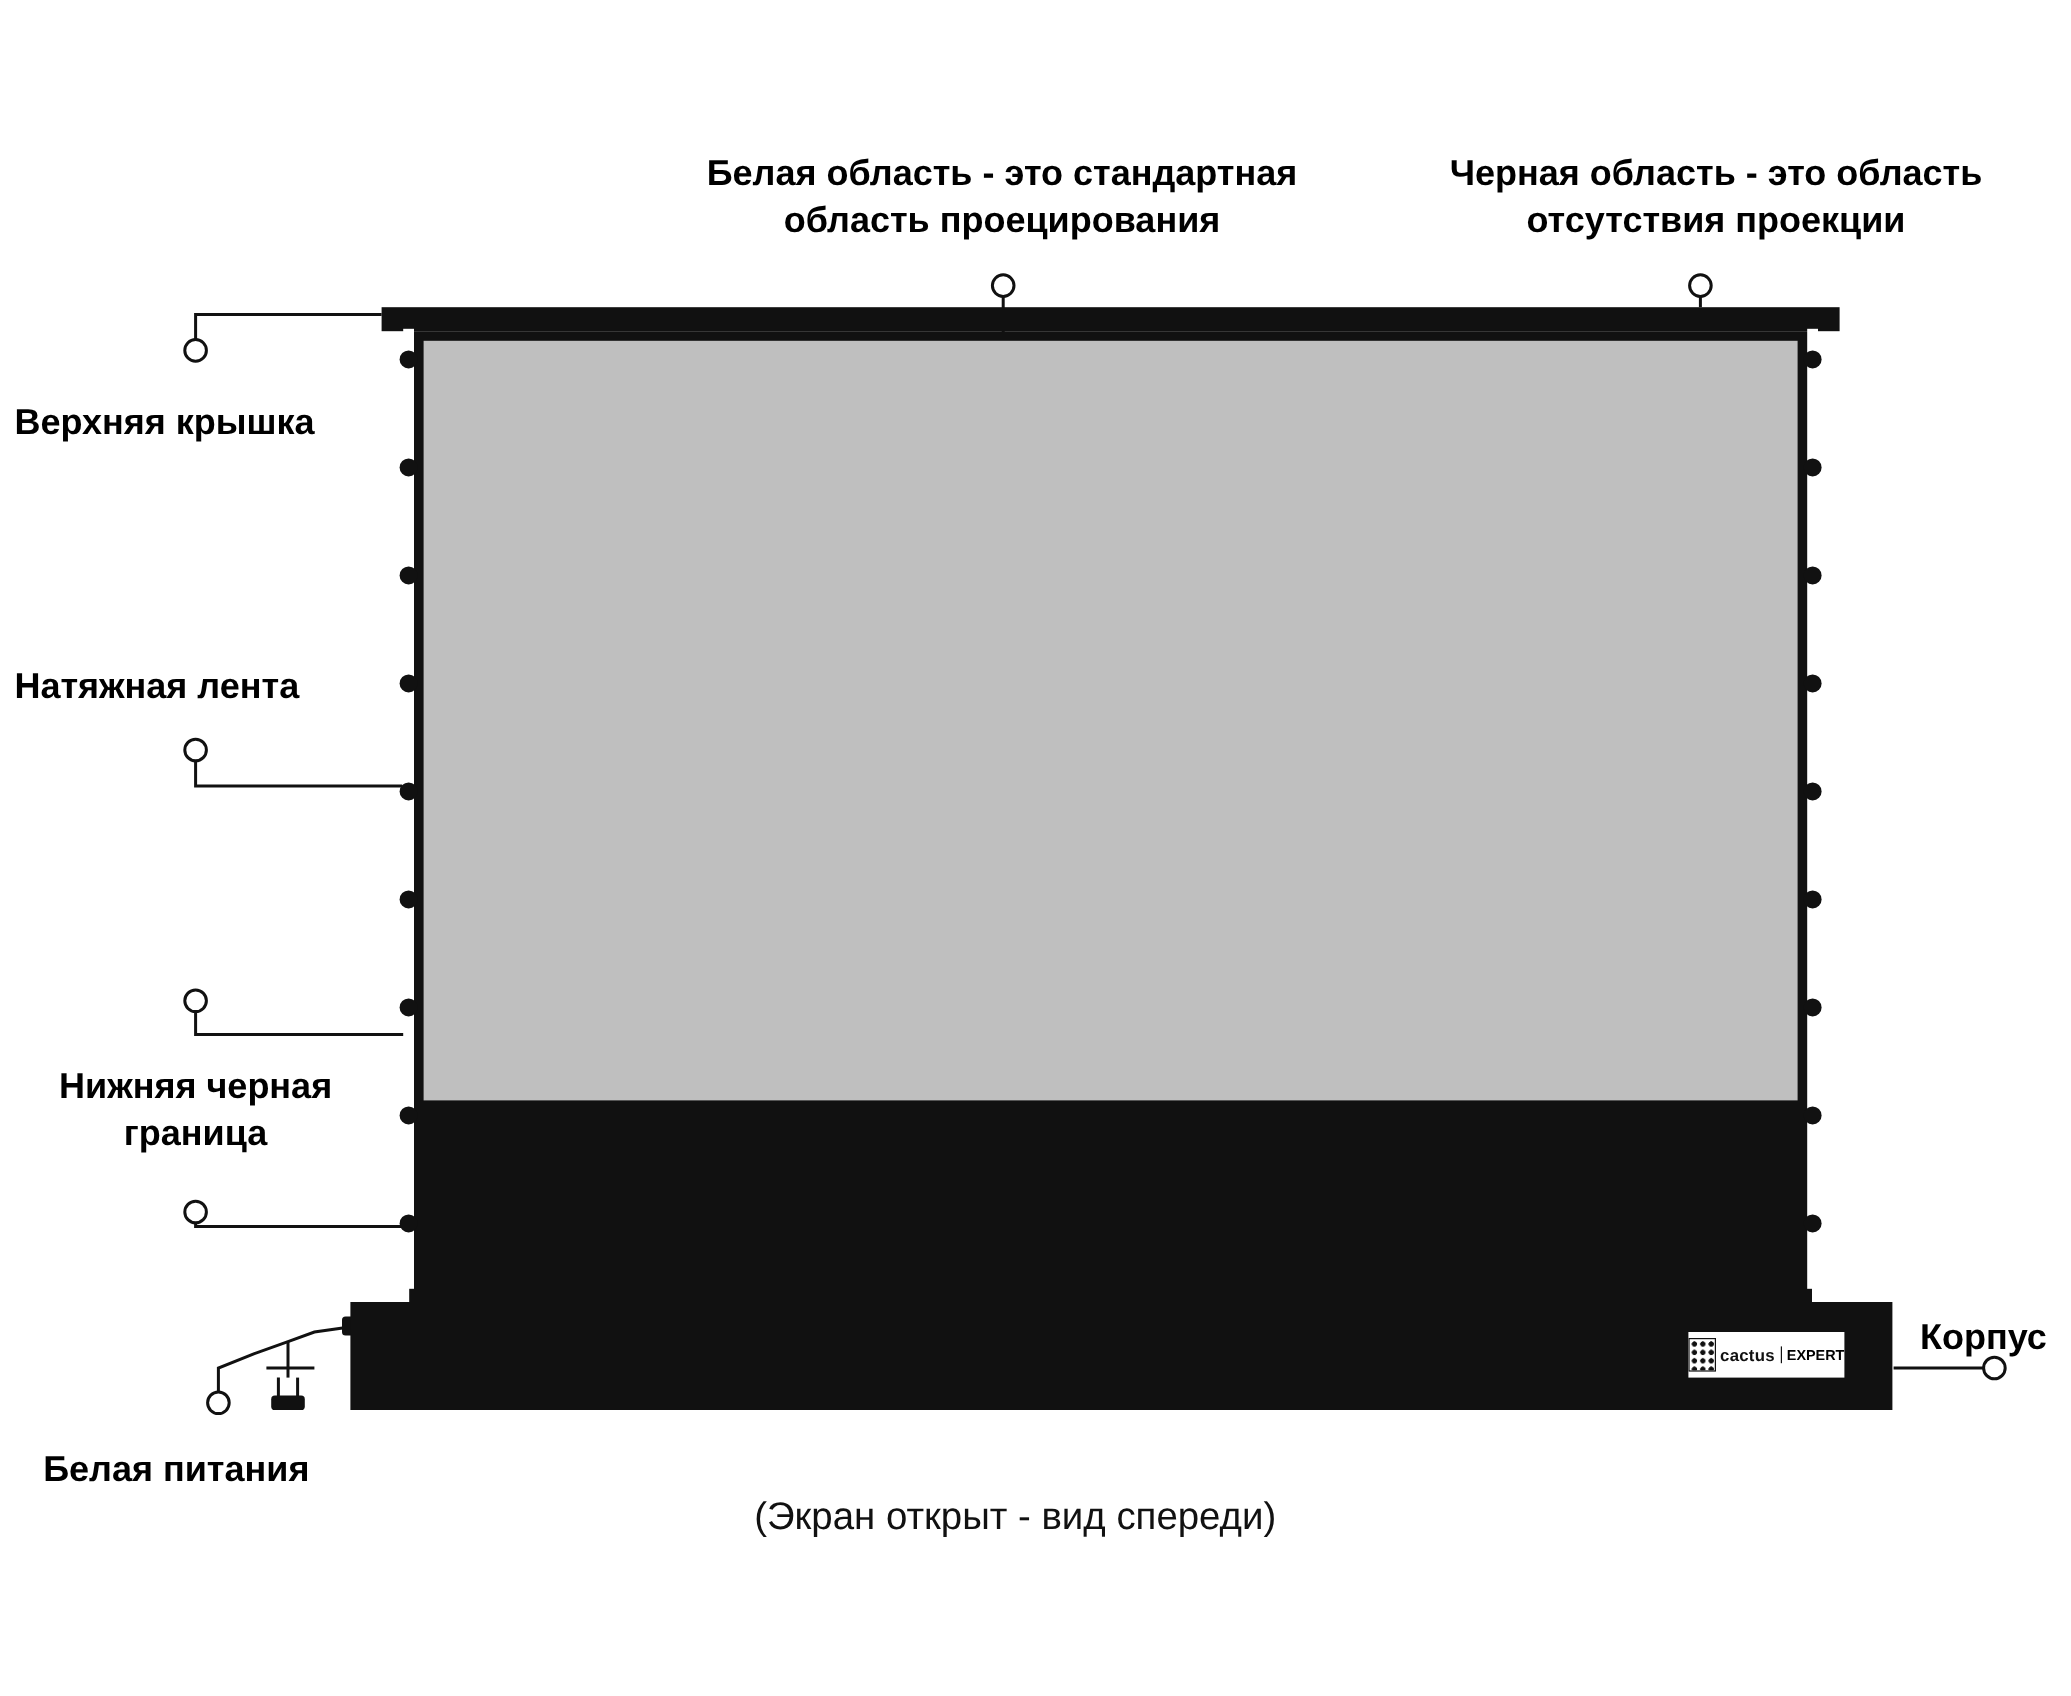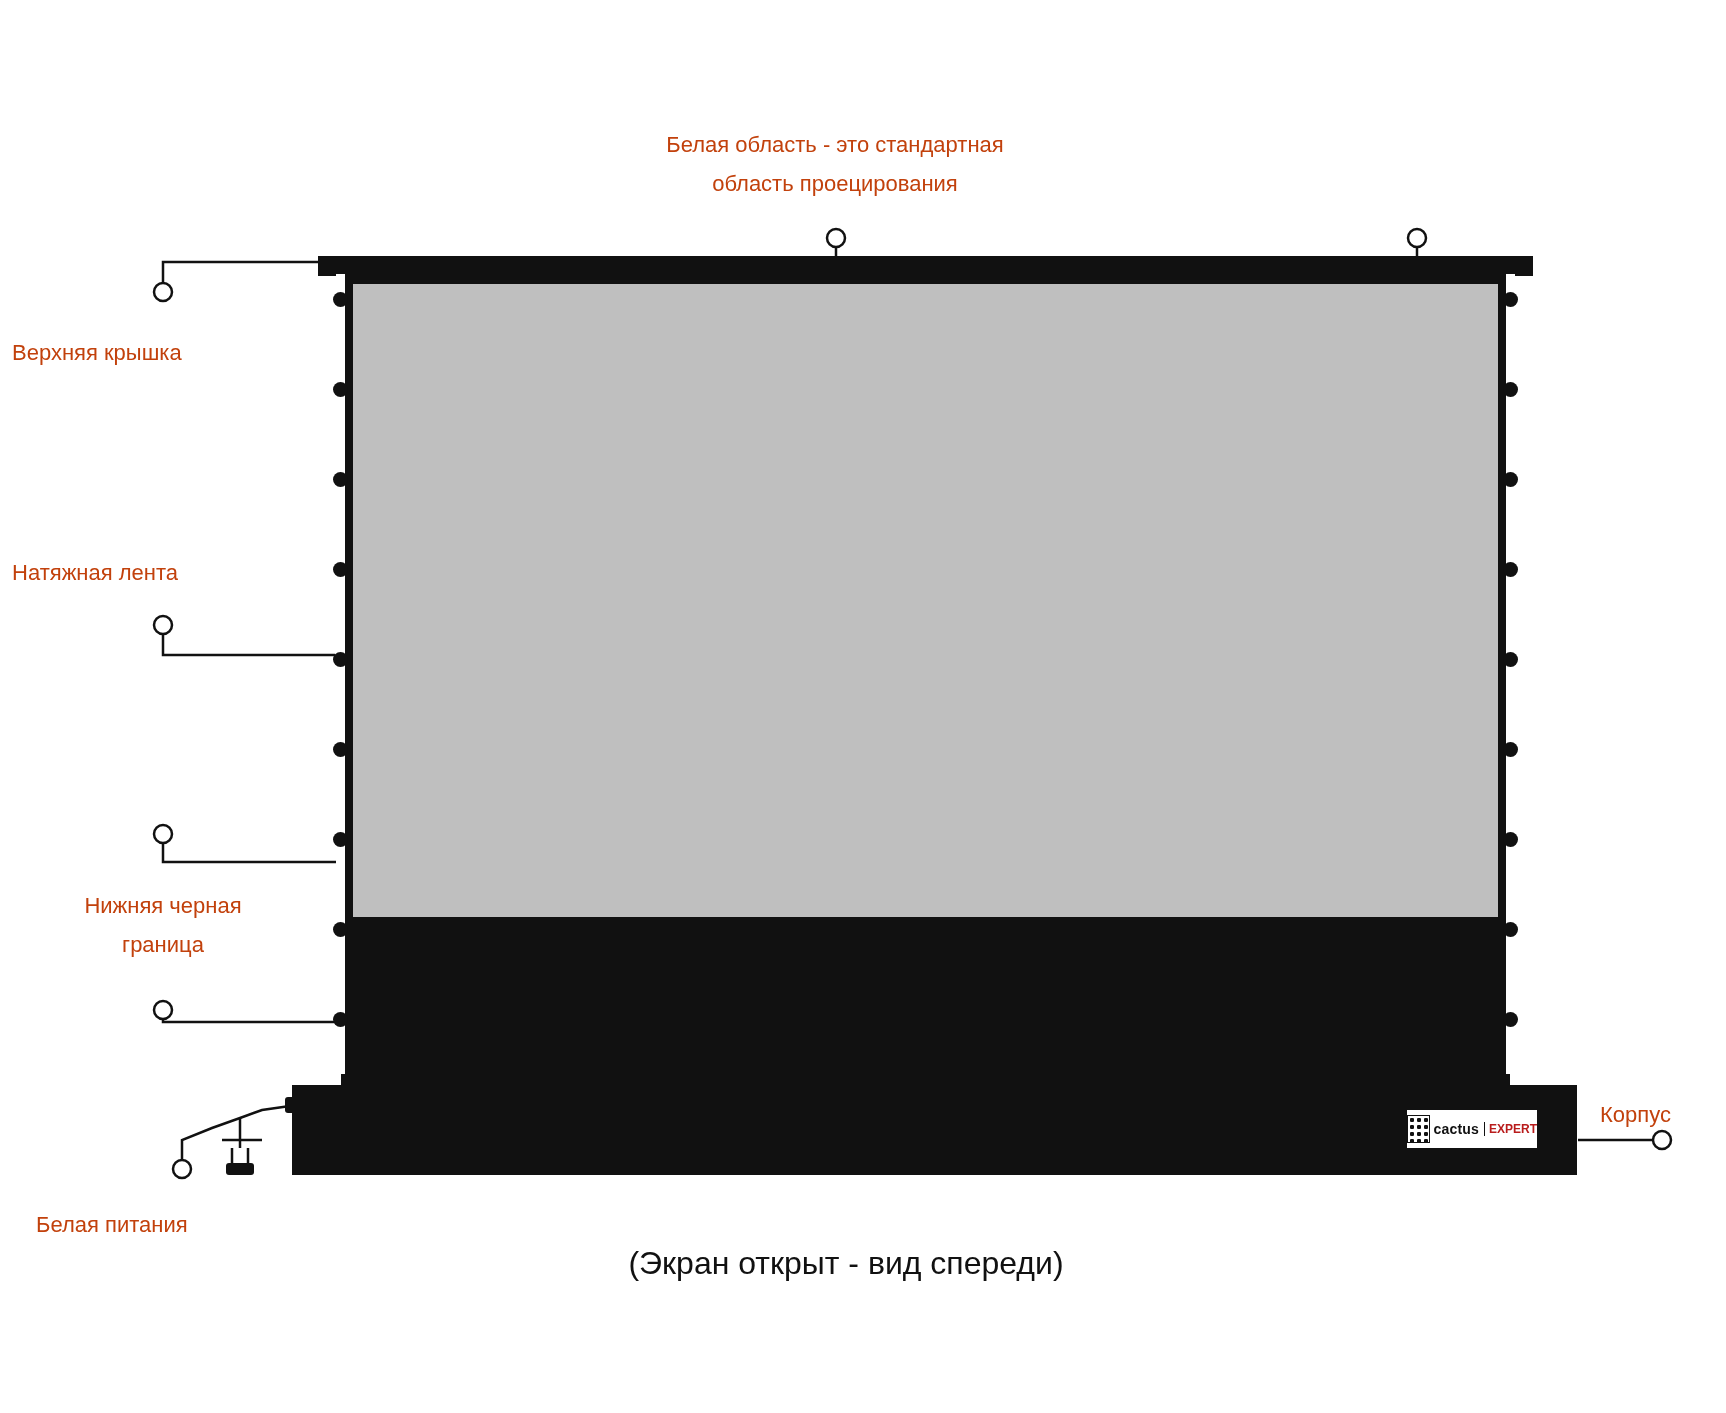--- a/index.html
+++ b/index.html
@@ -16,25 +16,25 @@
     overflow: hidden;
   }
   #stage {
     position: absolute;
     left: 0; top: 0;
     width: 1726px;
     height: 1413px;
   }
   .lbl {
     position: absolute;
-    font-size: 22px;
+    font-size: 30px;
     line-height: 39px;
-    color: #c2410c;
+    color: #000000;
     white-space: pre-line;
-    font-weight: 400;
+    font-weight: 700;
   }
   .lbl.center { text-align: center; }
   .lbl.left { text-align: left; }
 
   
   #screen-assembly {
     position: absolute;
     left: 318px;
     top: 256px;
     width: 1215px;
@@ -116,21 +116,21 @@
   }
   #logo-text {
     font-size: 14px;
     font-weight: 700;
     letter-spacing: 0.2px;
     color: #111;
   }
   #logo-text2 {
     font-size: 12px;
     font-weight: 700;
-    color: #b91c1c;
+    color: #000000;
     border-left: 1px solid #111;
     padding-left: 4px;
     margin-left: 2px;
   }
 
   
   #leaders {
     position: absolute;
     left: 0; top: 0;
     width: 1726px;
@@ -190,20 +190,22 @@
 
     <g fill="#111111">
       <rect x="226" y="1163" width="28" height="12" rx="3"></rect>
       <rect x="285" y="1097" width="22" height="16" rx="3"></rect>
     </g>
   </svg>
 
   <div class="lbl center" style="left:470px; top:125px; width:730px;">Белая область - это стандартная
 область проецирования</div>
 
+  <div class="lbl center" style="left:1140px; top:125px; width:580px;">Черная область - это область
+отсутствия проекции</div>
 
   <div class="lbl left" style="left:12px; top:313px; width:300px;margin-top:20px;">Верхняя крышка</div>
 
   <div class="lbl left" style="left:12px; top:553px; width:310px;">Натяжная лента</div>
 
 
   <div class="lbl center" style="left:18px; top:886px; width:290px;">Нижняя черная
 граница</div>
 
   <div class="lbl left" style="left:36px; top:1205px; width:330px;">Белая питания</div>

